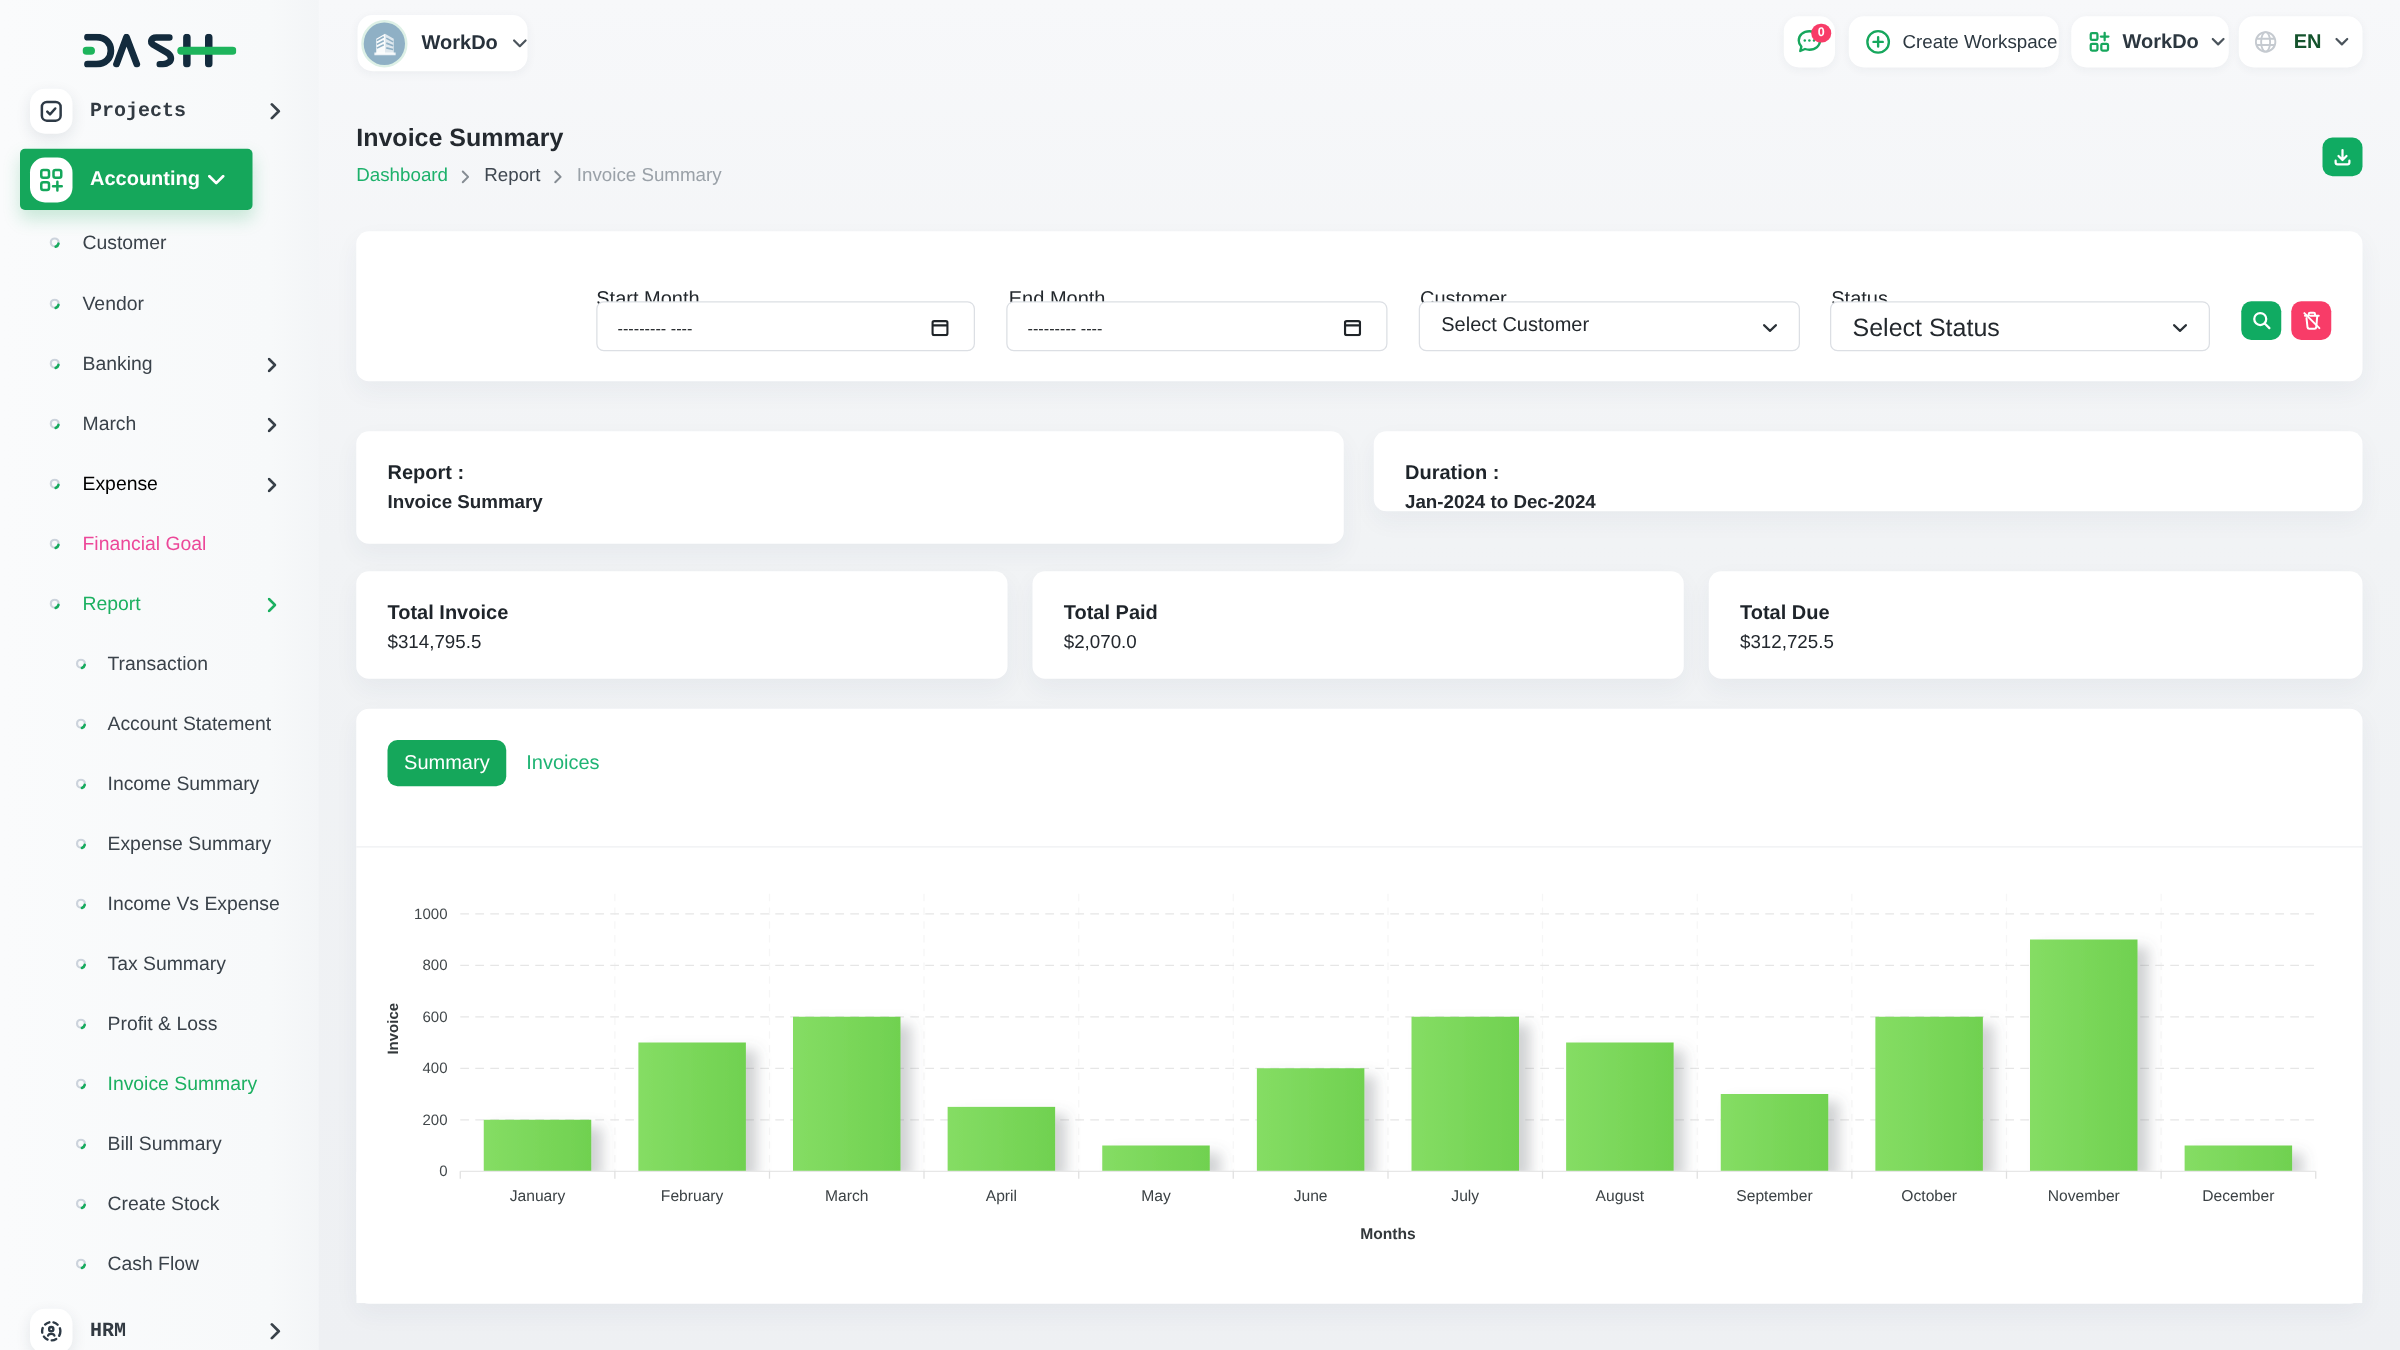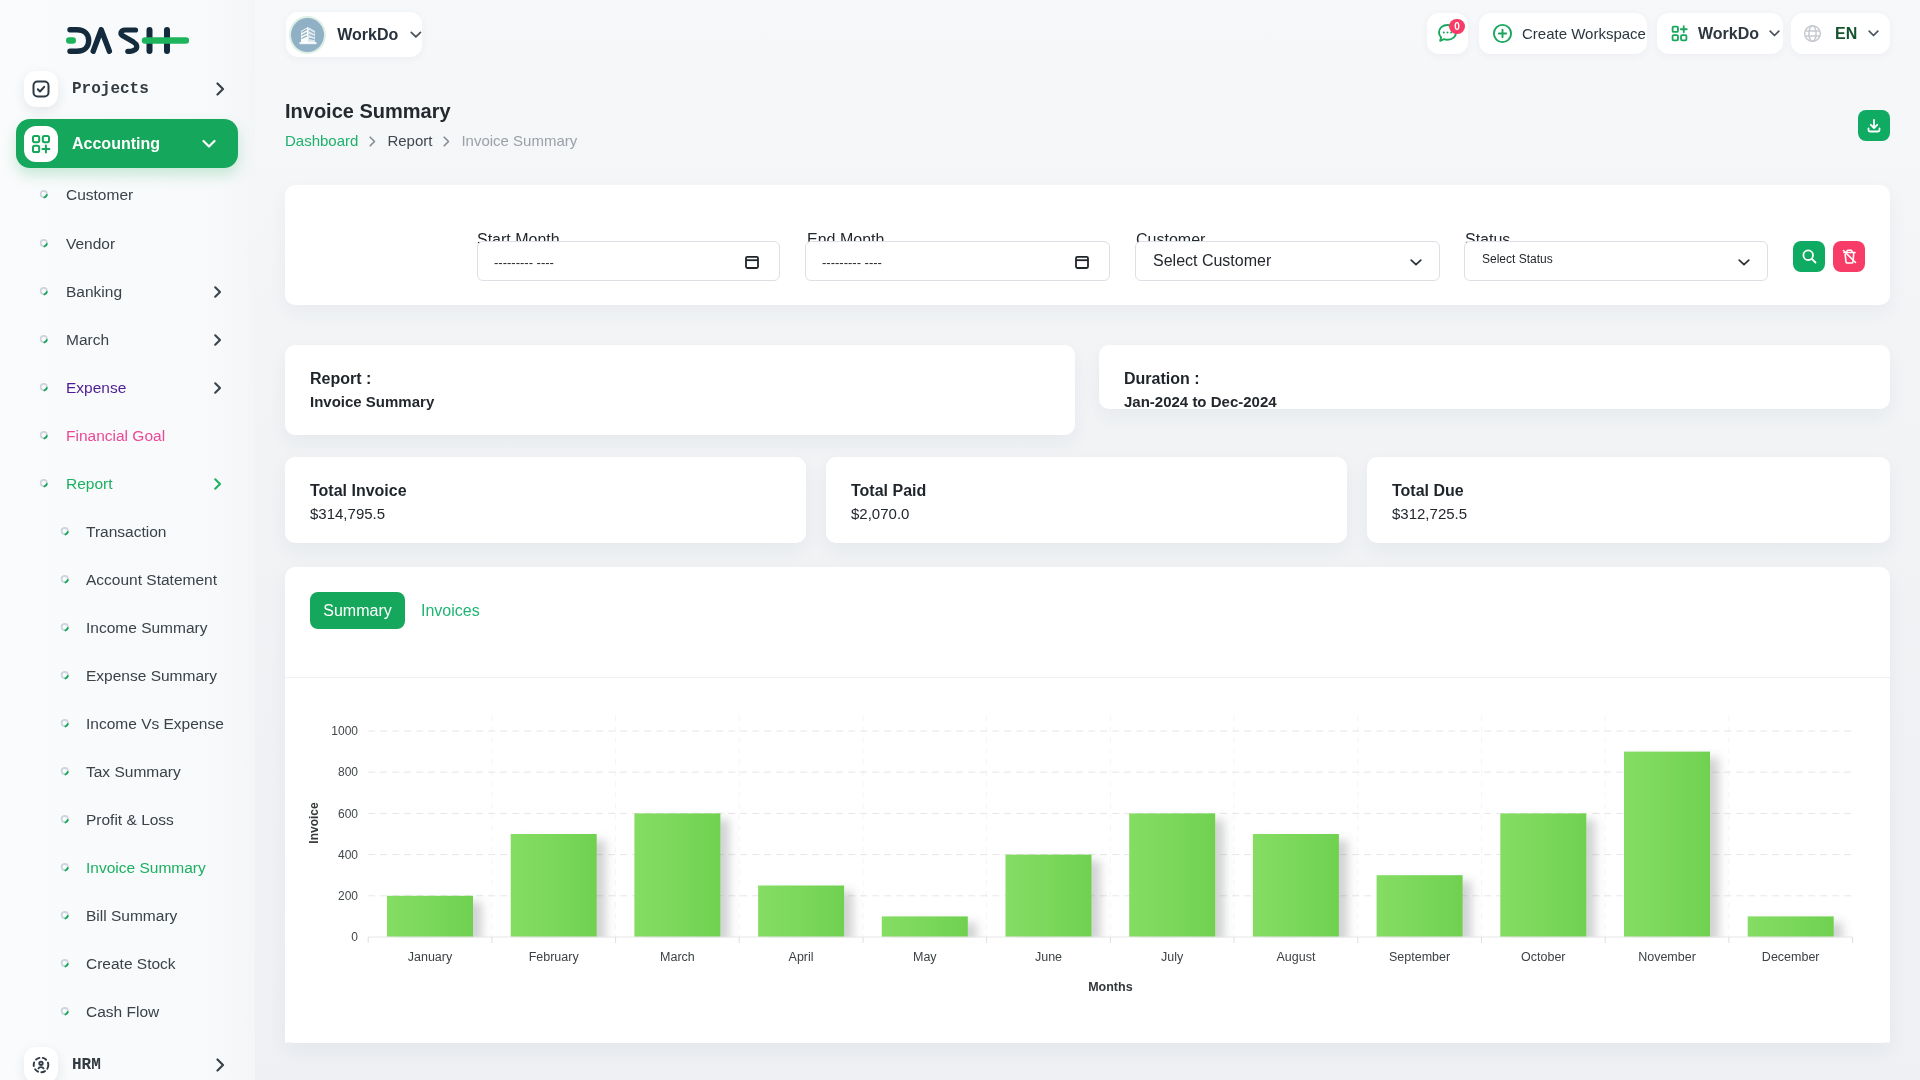--- a/index.html
+++ b/index.html
@@ -18,22 +18,22 @@
     width:34px; height:36px; background:#fff; border-radius:12px;
     box-shadow:0 4px 10px rgba(30,50,70,.08); display:flex; align-items:center; justify-content:center; }
   .nav-label { position:absolute; left:72px; top:50%; transform:translateY(-50%);
     font-size:16px; font-weight:700; color:#323a42; }
   .chev-r { position:absolute; right:30px; top:50%; transform:translateY(-50%); }
   .ring { position:absolute; top:50%; transform:translateY(-50%); width:11px; height:11px; }
   .subitem { position:absolute; left:0; width:255px; height:48px; }
   .sub-label { position:absolute; left:66px; top:50%; transform:translateY(-50%);
     font-size:15.5px; color:#3a424a; }
   .sub2-label { left:86px; }
-  #acct-pill { position:absolute; left:16px; top:119px; width:222px; height:49px;
-    background:#15a75b; border-radius:14px; box-shadow:0 7px 14px rgba(21,167,91,.22); }
+  #acct-pill { position:absolute; left:16px; top:119px; width:186px; height:49px;
+    background:#15a75b; border-radius:4px; box-shadow:0 7px 14px rgba(21,167,91,.22); }
   #acct-pill .icochip { left:8px; box-shadow:none; }
   #acct-pill .nav-label { left:56px; color:#fff; }
   
   .chip { position:absolute; top:14px; height:42px; background:#fff; border-radius:12px; white-space:nowrap;
     box-shadow:0 2px 8px rgba(40,60,80,.05); display:flex; align-items:center; }
   
   .card { position:absolute; background:#fff; border-radius:10px;
     box-shadow:0 8px 20px rgba(45,65,90,.05); }
   .flabel { position:absolute; font-size:16px; color:#23282d;margin-top:20px; }
   .field { position:absolute; top:56px; height:40px; background:#fff;
@@ -117,21 +117,21 @@
       <span class="sub-label" style="color:#3a424a">March</span>
       <svg class="chev-r" style="right:33px" width="8" height="12" viewBox="0 0 8 12" fill="none">
         <path d="M1.2,1.2 L6,6 L1.2,10.8" stroke="#39424a" stroke-width="2" stroke-linecap="round" stroke-linejoin="round"></path>
       </svg>
     </div>
     <div class="subitem" style="top:364px">
       <svg class="ring" style="left:39px" width="12" height="12" viewBox="0 0 12 12" fill="none">
         <circle cx="5.2" cy="4.8" r="3.4" stroke="#ccd3dc" stroke-width="1.9"></circle>
         <path d="M8.5,5.9 A3.6,3.6 0 0 1 6,8.6" stroke="#17ab5e" stroke-width="2.2" stroke-linecap="round"></path>
       </svg>
-      <span class="sub-label" style="color:#4c1d95">Expense</span>
+      <span class="sub-label" style="color:#000000">Expense</span>
       <svg class="chev-r" style="right:33px" width="8" height="12" viewBox="0 0 8 12" fill="none">
         <path d="M1.2,1.2 L6,6 L1.2,10.8" stroke="#39424a" stroke-width="2" stroke-linecap="round" stroke-linejoin="round"></path>
       </svg>
     </div>
     <div class="subitem" style="top:412px">
       <svg class="ring" style="left:39px" width="12" height="12" viewBox="0 0 12 12" fill="none">
         <circle cx="5.2" cy="4.8" r="3.4" stroke="#ccd3dc" stroke-width="1.9"></circle>
         <path d="M8.5,5.9 A3.6,3.6 0 0 1 6,8.6" stroke="#17ab5e" stroke-width="2.2" stroke-linecap="round"></path>
       </svg>
       <span class="sub-label" style="color:#ec4899">Financial Goal</span>
@@ -341,21 +341,21 @@
           <path d="M1,5.2 H13" stroke="#1f2428" stroke-width="1.8"></path>
         </svg>
       </div>
       <div class="field" style="left:850px;width:305px">
         <span style="position:absolute;left:17px;top:10px;font-size:16px;color:#23282d">Select Customer</span>
         <svg style="position:absolute;right:17px;top:17px" width="12" height="7" viewBox="0 0 12 7" fill="none">
           <path d="M1.2,1.1 L6,5.7 L10.8,1.1" stroke="#2b3238" stroke-width="1.7" stroke-linecap="round" stroke-linejoin="round"></path>
         </svg>
       </div>
       <div class="field" style="left:1179px;width:304px">
-        <span style="position:absolute;left:17px;top:10px;font-size:12px;color:#23282d">Select Status</span>
+        <span style="position:absolute;left:17px;top:10px;font-size:20px;color:#23282d">Select Status</span>
         <svg style="position:absolute;right:17px;top:17px" width="12" height="7" viewBox="0 0 12 7" fill="none">
           <path d="M1.2,1.1 L6,5.7 L10.8,1.1" stroke="#2b3238" stroke-width="1.7" stroke-linecap="round" stroke-linejoin="round"></path>
         </svg>
       </div>
       <div class="btn32" style="left:1508px;background:#10ab62">
         <svg width="17" height="17" viewBox="0 0 17 17" fill="none" stroke="#fff" stroke-width="1.8" stroke-linecap="round">
           <circle cx="7.2" cy="7.2" r="4.8"></circle>
           <path d="M10.8,10.8 L14.5,14.5"></path>
         </svg>
       </div>

